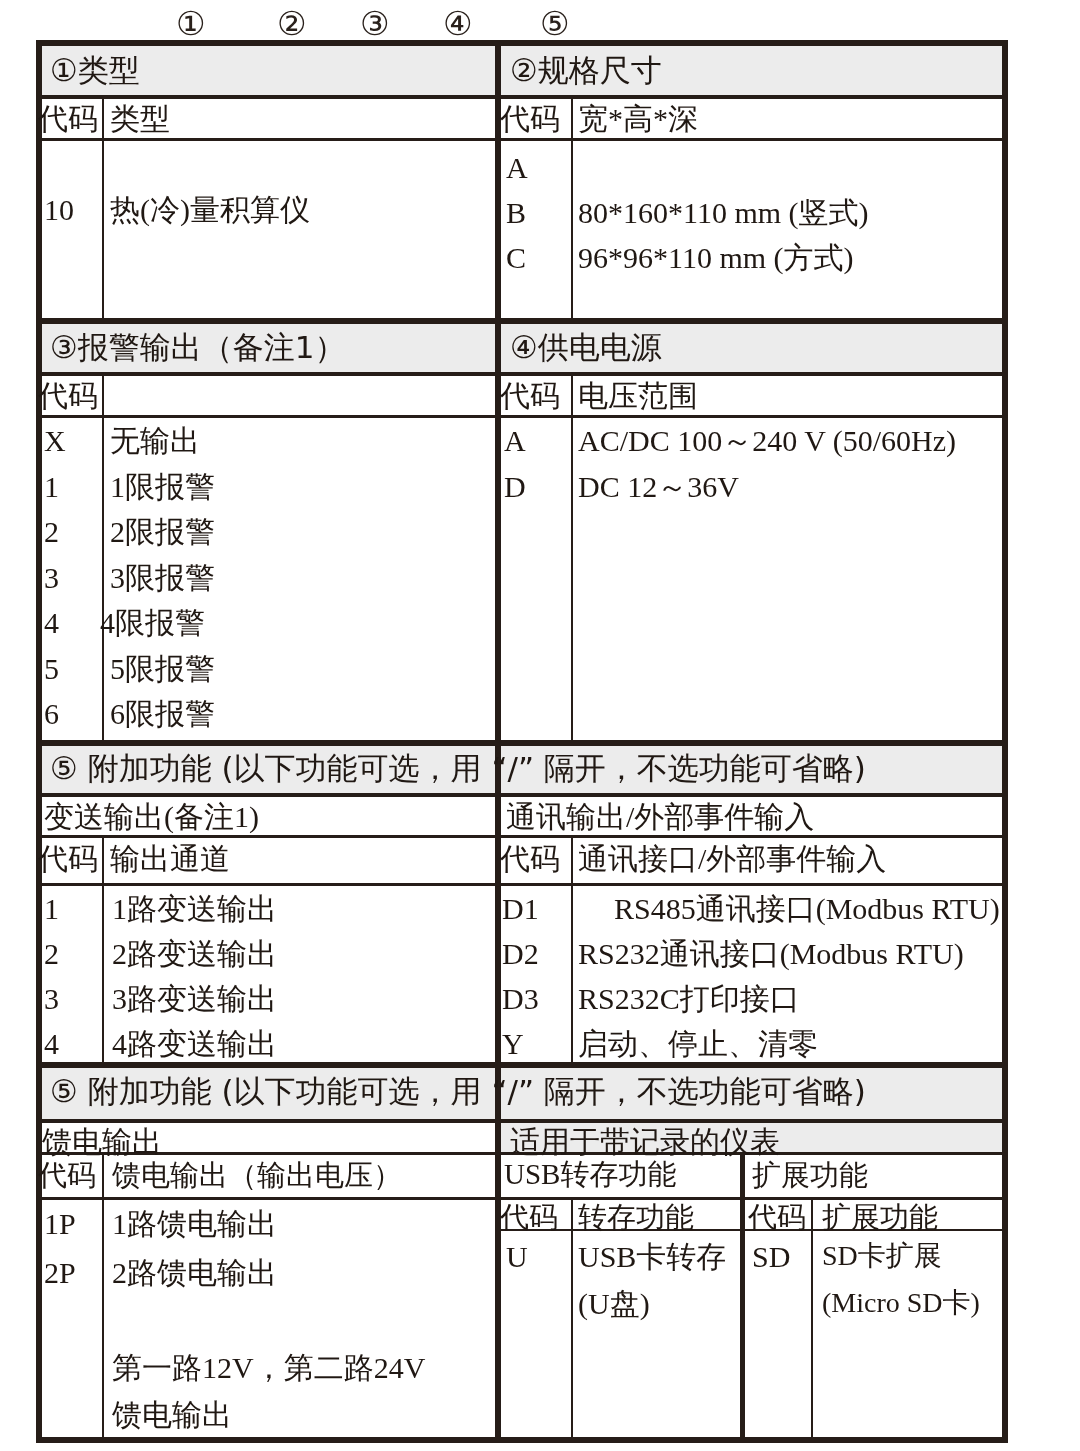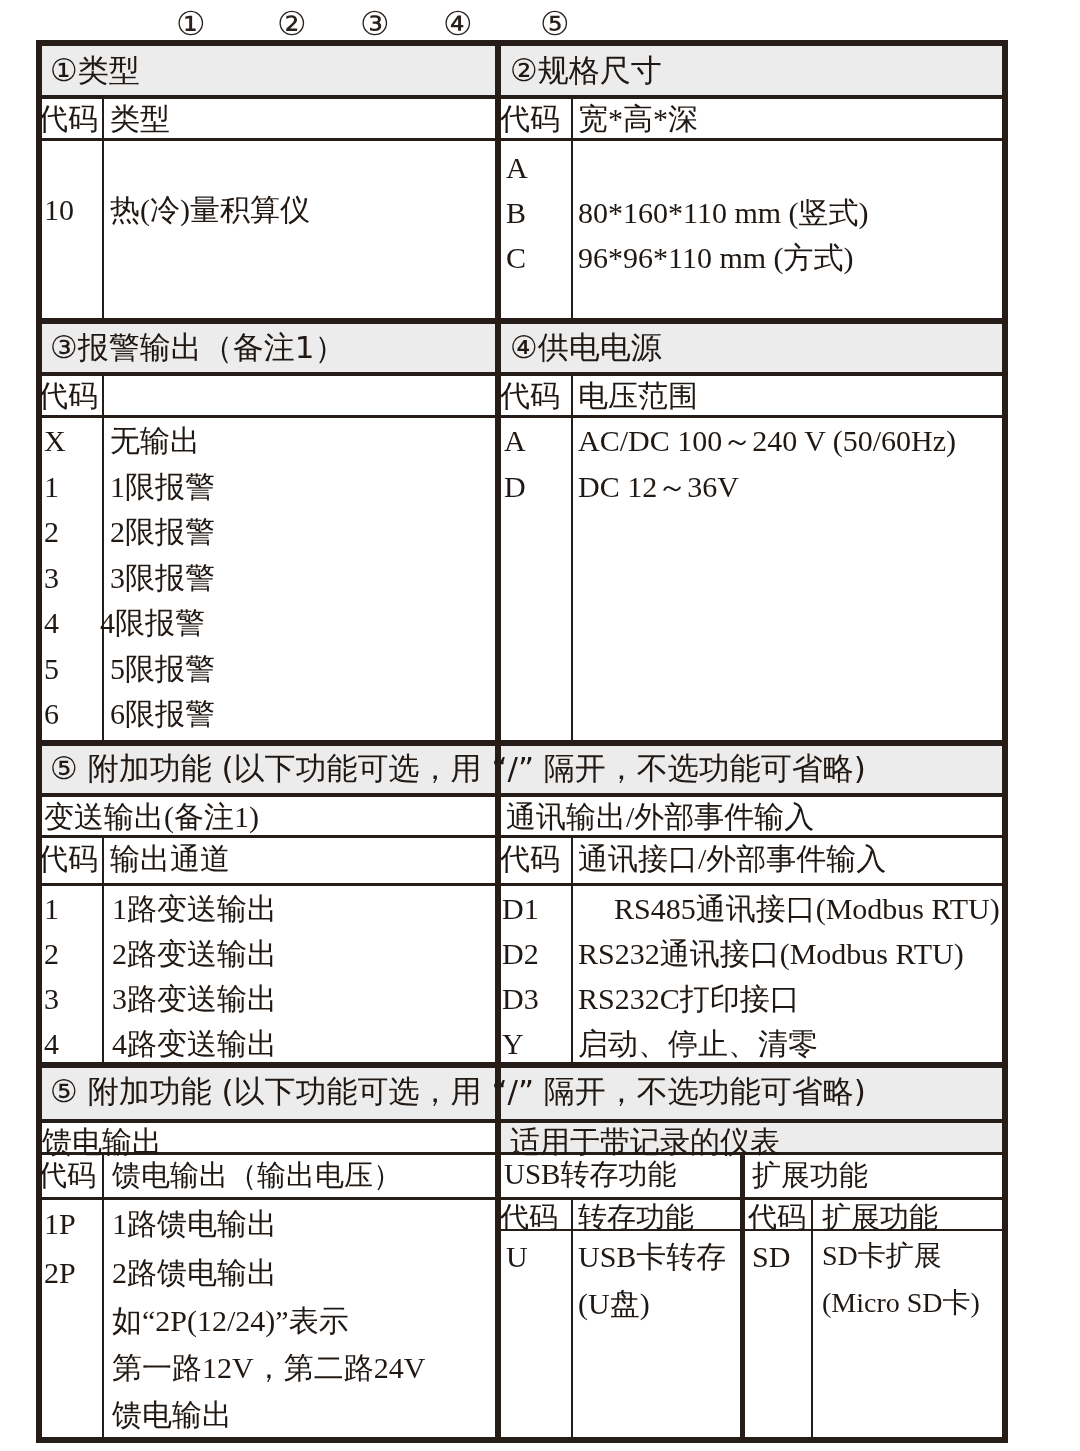--- a/index.html
+++ b/index.html
@@ -148,21 +148,20 @@
 
   <div class="t" style="left:44px;top:1207px;">1P</div>
   <div class="t" style="left:112px;top:1207px;">1路馈电输出</div>
   <div class="t" style="left:500px;top:1201px;font-size:29px;">代码</div>
   <div class="t" style="left:578px;top:1201px;font-size:29px;">转存功能</div>
   <div class="t" style="left:748px;top:1201px;font-size:29px;">代码</div>
   <div class="t" style="left:822px;top:1201px;font-size:29px;">扩展功能</div>
 
   <div class="t" style="left:44px;top:1256px;">2P</div>
   <div class="t" style="left:112px;top:1256px;">2路馈电输出</div>
-  <div class="t" style="left:112px;top:1304px;">如“2P(12/24)”表示</div>
   <div class="t" style="left:112px;top:1351px;">第一路12V，第二路24V</div>
   <div class="t" style="left:112px;top:1398px;">馈电输出</div>
 
   <div class="t" style="left:506px;top:1240px;">U</div>
   <div class="t" style="left:578px;top:1240px;">USB卡转存</div>
   <div class="t" style="left:578px;top:1287px;">(U盘)</div>
 
   <div class="t" style="left:752px;top:1240px;">SD</div>
   <div class="t" style="left:822px;top:1240px;font-size:28px;">SD卡扩展</div>
   <div class="t" style="left:822px;top:1287px;font-size:28px;">(Micro SD卡)</div>

